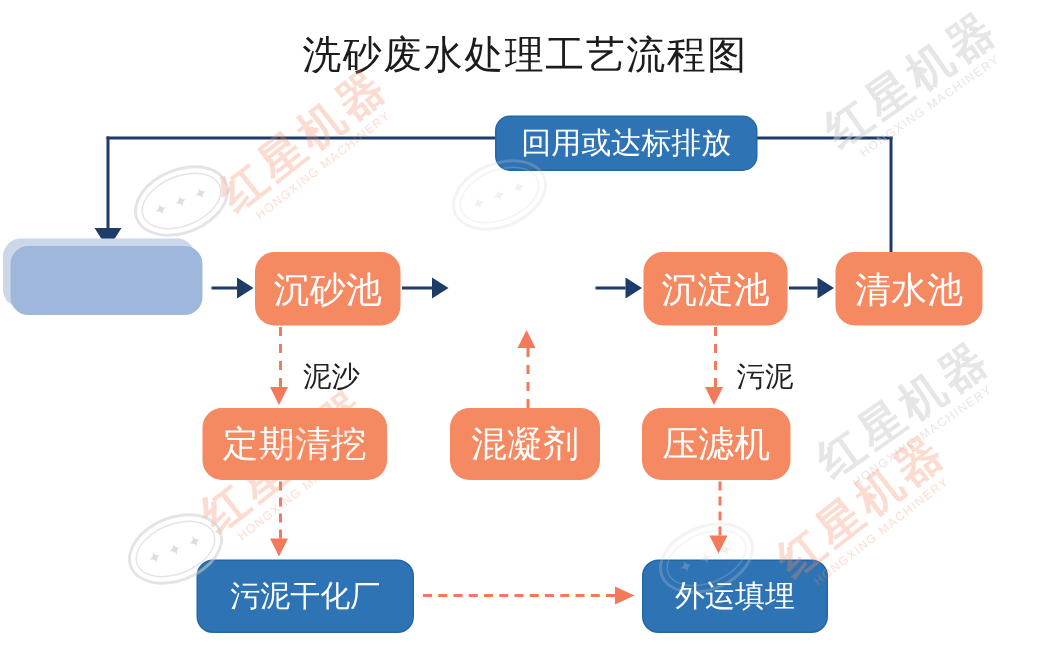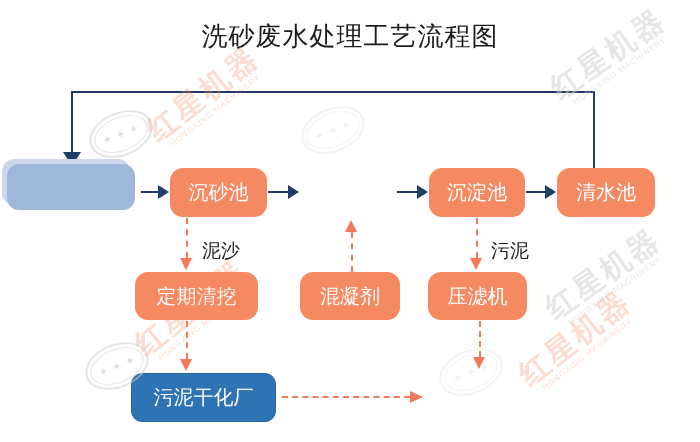--- a/index.html
+++ b/index.html
@@ -12,21 +12,21 @@
   #title {
     position:absolute; left:0; right:0; top:19px; text-align:center;
     font-size:26px; font-weight:500; color:#1c1c1c; letter-spacing:1px;
   }
 
   
   .node {
     position:absolute; display:flex; align-items:center; justify-content:center;
     color:#ffffff; font-weight:500; z-index:3; box-sizing:border-box;
   }
-  .node.orange { background:#F58962; border-radius:13px; font-size:20px;justify-content:center; }
+  .node.orange { background:#F58962; border-radius:13px; font-size:24px;justify-content:center; }
   .node.blue   { background:#2E74B5; border-radius:11px; font-size:20px; border:1px solid #2567A5; }
   .node.navy   { background:#31639F; border-radius:12px; font-size:21px; border:1px solid #27528C; }
   .stack { position:absolute; border-radius:12px; z-index:2; }
 
   
   .nline { position:absolute; background:#1F3C68; z-index:1; }
   .harrow { position:absolute; height:2px; background:#1F3C68; z-index:1; }
   .harrow:after {
     content:""; position:absolute; right:-11px; top:-6px; width:0; height:0;
     border-left:11px solid #1F3C68; border-top:7px solid transparent; border-bottom:7px solid transparent;
@@ -98,20 +98,23 @@
     <span class="stars">✦ ✦ ✦</span>
   </div>
 
   <div id="title">洗砂废水处理工艺流程图</div>
 
   <div class="nline" style="left:71px; top:91px; width:524px; height:2px;"></div>
   <div class="nline" style="left:71px; top:91px; width:2px; height:61px;"></div>
   <div class="nhead-down" style="left:63px; top:152px;"></div>
   <div class="nline" style="left:593px; top:91px; width:2px; height:77px;"></div>
 
+  <div class="node blue" style="left:330px; top:77px; width:175px; height:37px; border-radius:10px;">
+    <span>回用或达标排放</span>
+  </div>
 
   <div class="stack" style="left:2px; top:159px; width:128px; height:46px; background:#CCD8EA;"></div>
   <div class="stack" style="left:7px; top:164px; width:128px; height:46px; background:#9FB7DB;"></div>
 
   <div class="node orange" style="left:170px; top:168px; width:97px; height:49px;">
     <span>沉砂池</span>
   </div>
   <div class="node orange" style="left:429px; top:168px; width:96px; height:49px;">
     <span>沉淀池</span>
   </div>
@@ -146,17 +149,20 @@
   </div>
 
   <div class="vdash" style="left:186px; top:321px; height:38px;"></div>
   <div class="ohead-down" style="left:180px; top:359px;"></div>
   <div class="vdash" style="left:479px; top:321px; height:36px;"></div>
   <div class="ohead-down" style="left:473px; top:357px;"></div>
 
   <div class="node blue" style="left:131px; top:373px; width:145px; height:49px;">
     <span>污泥干化厂</span>
   </div>
+  <div class="node blue" style="left:428px; top:373px; width:124px; height:49px;">
+    <span>外运填埋</span>
+  </div>
 
   <div class="hdash" style="left:282px; top:396px; width:128px;"></div>
   <div class="ohead-right" style="left:410px; top:391px;"></div>
 
 </div>
 
 </body></html>

